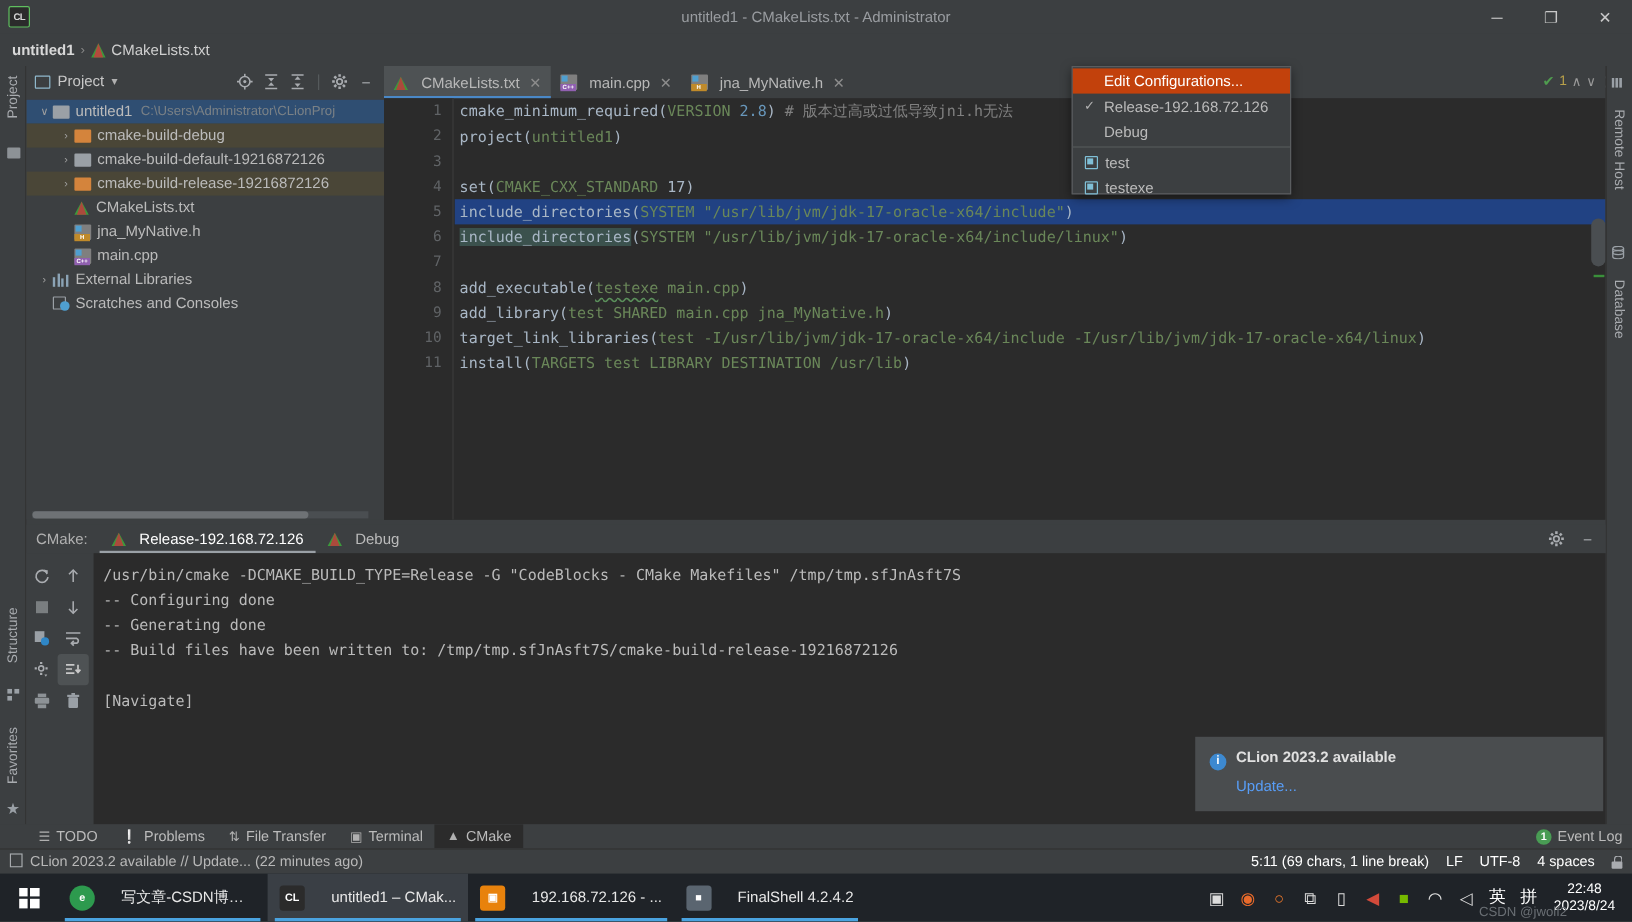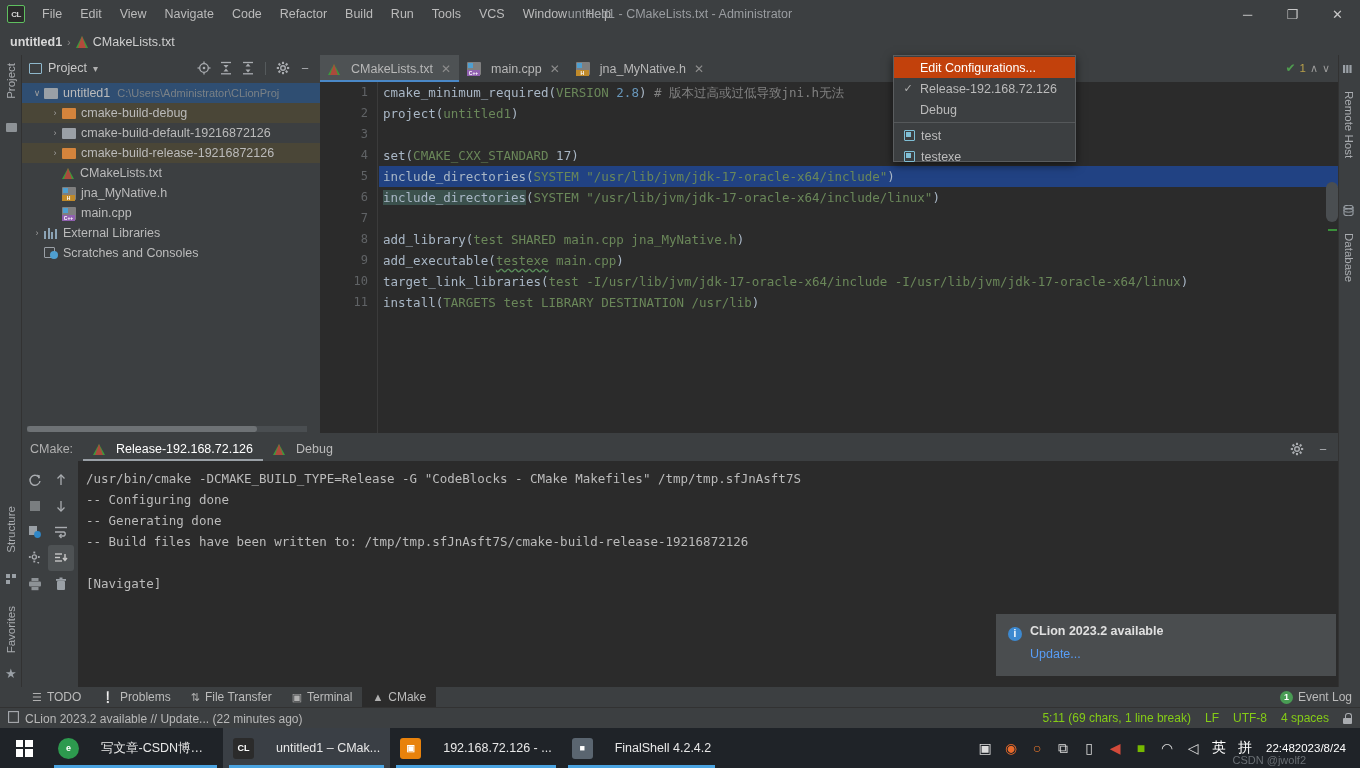--- a/index.html
+++ b/index.html
@@ -212,24 +212,24 @@
      font-size:12px; color:#bbbbbb; }
   .btab.active { background:#2b2b2b; }
   .evlog { position:absolute; right:8px; display:flex; align-items:center; gap:5px;
      font-size:12px; color:#bbbbbb; }
   .evbadge { width:13px;height:13px;border-radius:50%;background:#499c54;color:#fff;
      font-size:9px;text-align:center;line-height:13px;font-weight:bold;}
 
   
   .statusbar { position:absolute; left:0; top:707px; width:1360px; height:21px;
      background:#3c3f41; display:flex; align-items:center; border-top:1px solid #323232; }
-  .st-left { display:flex; align-items:flex-end; gap:6px; margin-left:8px;
+  .st-left { display:flex; align-items:center; gap:6px; margin-left:8px;
      font-size:12px; color:#b8b8b8; }
   .st-right { position:absolute; right:8px; display:flex; align-items:center;
-     gap:14px; font-size:12px; color:#84cc16; }
+     gap:14px; font-size:12px; color:#ffffff; }
   .lockico{width:9px;height:11px;position:relative;display:inline-block;}
   .lockico::before{content:"";position:absolute;left:0;bottom:0;width:9px;height:6px;background:#a9acb0;border-radius:1px;}
   .lockico::after{content:"";position:absolute;left:2px;top:0;width:5px;height:6px;
      border:1.4px solid #a9acb0;border-bottom:none;border-radius:3px 3px 0 0;}
 
   
   .taskbar { position:absolute; left:0; top:728px; width:1360px; height:40px;
      background:#1f2328; display:flex; align-items:center; }
   .startbtn { width:48px;height:40px;display:flex;align-items:center;justify-content:center; }
   .winlogo { width:17px;height:17px;display:grid;grid-template-columns:1fr 1fr;
@@ -240,21 +240,21 @@
   .tbitem.active { background:#3a3f45; }
   .tbitem::after { content:""; position:absolute; left:6px; right:6px; bottom:0;
      height:3px; background:#4aa3e0; }
   .tbico { width:21px;height:21px;flex:none;border-radius:3px;display:flex;
      align-items:center;justify-content:center;font-size:9px;font-weight:bold;color:#fff;}
   .tblabel{white-space:nowrap;overflow:hidden;text-overflow:ellipsis;margin-left:14px;}
   .tray { position:absolute; right:0; height:40px; display:flex; align-items:center;
      gap:0px; padding-right:6px; }
   .trayic { width:26px;height:40px;display:flex;align-items:center;justify-content:center;
      font-size:14px; color:#dcdcdc; }
-  .clock { display:flex; align-items:center; justify-content:center;
+  .clock { display:flex; flex-direction:column; align-items:center; justify-content:center;
      font-size:11.5px; color:#ffffff; line-height:14px; padding:0 8px; min-width:66px;}
   .wm { position:absolute; right:54px; bottom:2px; font-size:11px; color:#6a6f74; }
 
   
   .dropdown { position:absolute; left:893px; top:55px; width:183px; height:107px;
      background:#3c3f41; border:1px solid #5a5d5f; box-shadow:0 3px 9px rgba(0,0,0,.55);
      z-index:50; padding:1px 0; }
   .ditem { height:21px; display:flex; align-items:center; padding-left:8px;
      font-size:12.5px; color:#bbbbbb; gap:6px; }
   .ditem.sel { background:#c2410c; color:#ffffff; }
@@ -265,34 +265,20 @@
   .dcfgico::after { content:""; position:absolute; left:1px; top:1px;
      width:5px; height:5px; background:#7fbfd6; }
 </style>
 </head>
 <body>
 
 <div class="app">
 
   <div class="titlebar">
     <div class="cl-logo">CL</div>
-    <div class="menu" id="menubar">
-        <div class="menu-item">File</div>
-        <div class="menu-item">Edit</div>
-        <div class="menu-item">View</div>
-        <div class="menu-item">Navigate</div>
-        <div class="menu-item">Code</div>
-        <div class="menu-item">Refactor</div>
-        <div class="menu-item">Build</div>
-        <div class="menu-item">Run</div>
-        <div class="menu-item">Tools</div>
-        <div class="menu-item">VCS</div>
-        <div class="menu-item">Window</div>
-        <div class="menu-item">Help</div>
-      </div>
     <div class="win-title">untitled1 - CMakeLists.txt - Administrator</div>
     <div class="win-btns">
       <div class="win-btn">─</div>
       <div class="win-btn">❐</div>
       <div class="win-btn close">✕</div>
     </div>
   </div>
 
   <div class="navbar">
     <div class="crumb">
@@ -553,22 +539,22 @@
         <div class="gnum">11</div>
       </div>
     <div class="lines" id="codelines">
         <div class="ln"><span class="fn">cmake_minimum_required</span><span class="par">(</span><span class="arg">VERSION</span><span class="par"> </span><span class="num">2.8</span><span class="par">)</span><span class="par"> </span><span class="cmt"># 版本过高或过低导致jni.h无法</span></div>
         <div class="ln"><span class="fn">project</span><span class="par">(</span><span class="arg">untitled1</span><span class="par">)</span></div>
         <div class="ln"></div>
         <div class="ln"><span class="fn">set</span><span class="par">(</span><span class="arg">CMAKE_CXX_STANDARD</span><span class="par"> </span><span class="par">17</span><span class="par">)</span></div>
         <div class="ln selline"><span class="fn">include_directories</span><span class="par">(</span><span class="arg">SYSTEM</span><span class="par"> </span><span class="str">"/usr/lib/jvm/jdk-17-oracle-x64/include"</span><span class="par">)</span></div>
         <div class="ln"><span class="fn hl-occ">include_directories</span><span class="par">(</span><span class="arg">SYSTEM</span><span class="par"> </span><span class="str">"/usr/lib/jvm/jdk-17-oracle-x64/include/linux"</span><span class="par">)</span></div>
         <div class="ln"></div>
+        <div class="ln"><span class="fn">add_executable</span><span class="par">(</span><span class="arg wavy">testexe</span><span class="par"> </span><span class="arg">main.cpp</span><span class="par">)</span></div>
         <div class="ln"><span class="fn">add_library</span><span class="par">(</span><span class="arg">test SHARED main.cpp jna_MyNative.h</span><span class="par">)</span></div>
-        <div class="ln"><span class="fn">add_executable</span><span class="par">(</span><span class="arg wavy">testexe</span><span class="par"> </span><span class="arg">main.cpp</span><span class="par">)</span></div>
         <div class="ln"><span class="fn">target_link_libraries</span><span class="par">(</span><span class="arg">test -I/usr/lib/jvm/jdk-17-oracle-x64/include -I/usr/lib/jvm/jdk-17-oracle-x64/linux</span><span class="par">)</span></div>
         <div class="ln"><span class="fn">install</span><span class="par">(</span><span class="arg">TARGETS test LIBRARY DESTINATION /usr/lib</span><span class="par">)</span></div>
       </div>
     <div class="markbar">
       <div class="m" style="top:82px"></div>
       <div class="m" style="top:121px"></div>
     </div>
     <div class="ed-vscroll"></div>
   </div>
 

